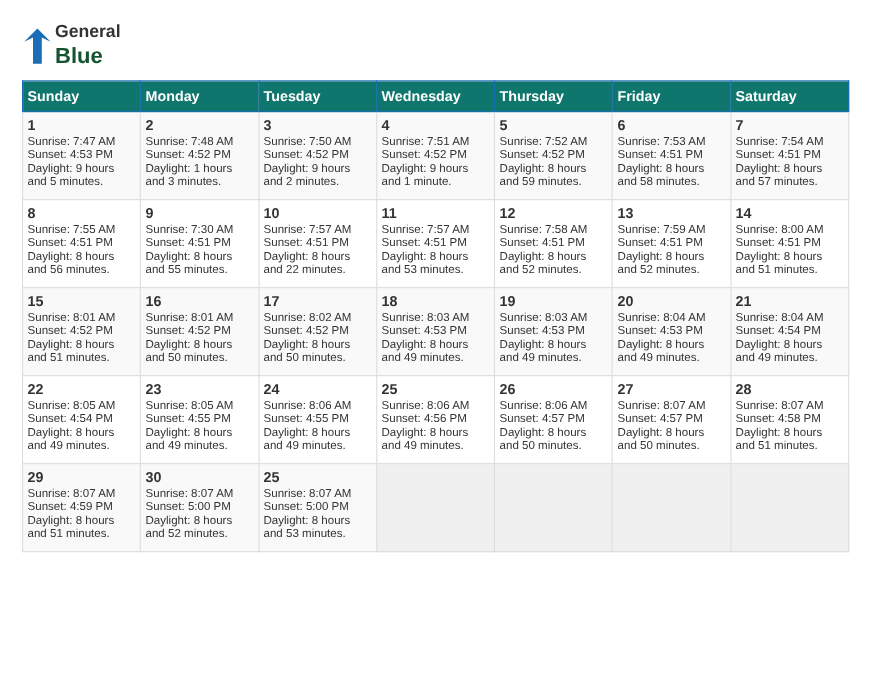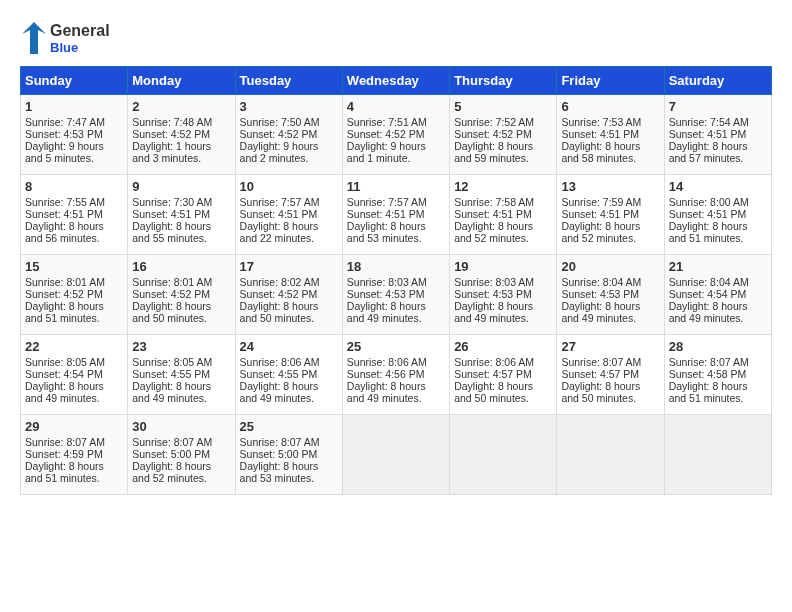--- a/index.html
+++ b/index.html
@@ -32,21 +32,21 @@
     .subtitle {
       font-size: 14px;
       color: #555;
     }
     table {
       width: 100%;
       border-collapse: collapse;
       table-layout: fixed;
     }
     thead tr {
-      background-color: #1d4ed8;
+      background-color: #0f766e;
       color: #fff;
     }
     thead th {
       padding: 6px 4px;
       font-size: 13px;
       font-weight: bold;
       text-align: left;
       border: 1px solid #1a6eb5;
     }
     tbody tr {
@@ -80,21 +80,21 @@
 <body>
 
 <div class="header">
   <div class="logo">
   <div style="display:flex;align-items:center;gap:2px;">
     <svg width="28" height="36" viewBox="0 0 28 36">
       <polygon points="14,2 26,14 18,10 18,34 10,34 10,10 2,14" fill="#1a6eb5"></polygon>
     </svg>
     <div style="line-height:1.2;">
       <div style="font-size:16px;font-weight:bold;color:#333;">General</div>
-      <div style="font-size:13px;font-weight:bold;color:#1d4ed8;">Blue</div>
+      <div style="font-size:20px;font-weight:bold;color:#14532d;">Blue</div>
     </div>
   </div>
 </div>
   <div class="title-block">
     <div class="month-title"></div>
     <div class="subtitle"></div>
   </div>
 </div>
 
 <table>

